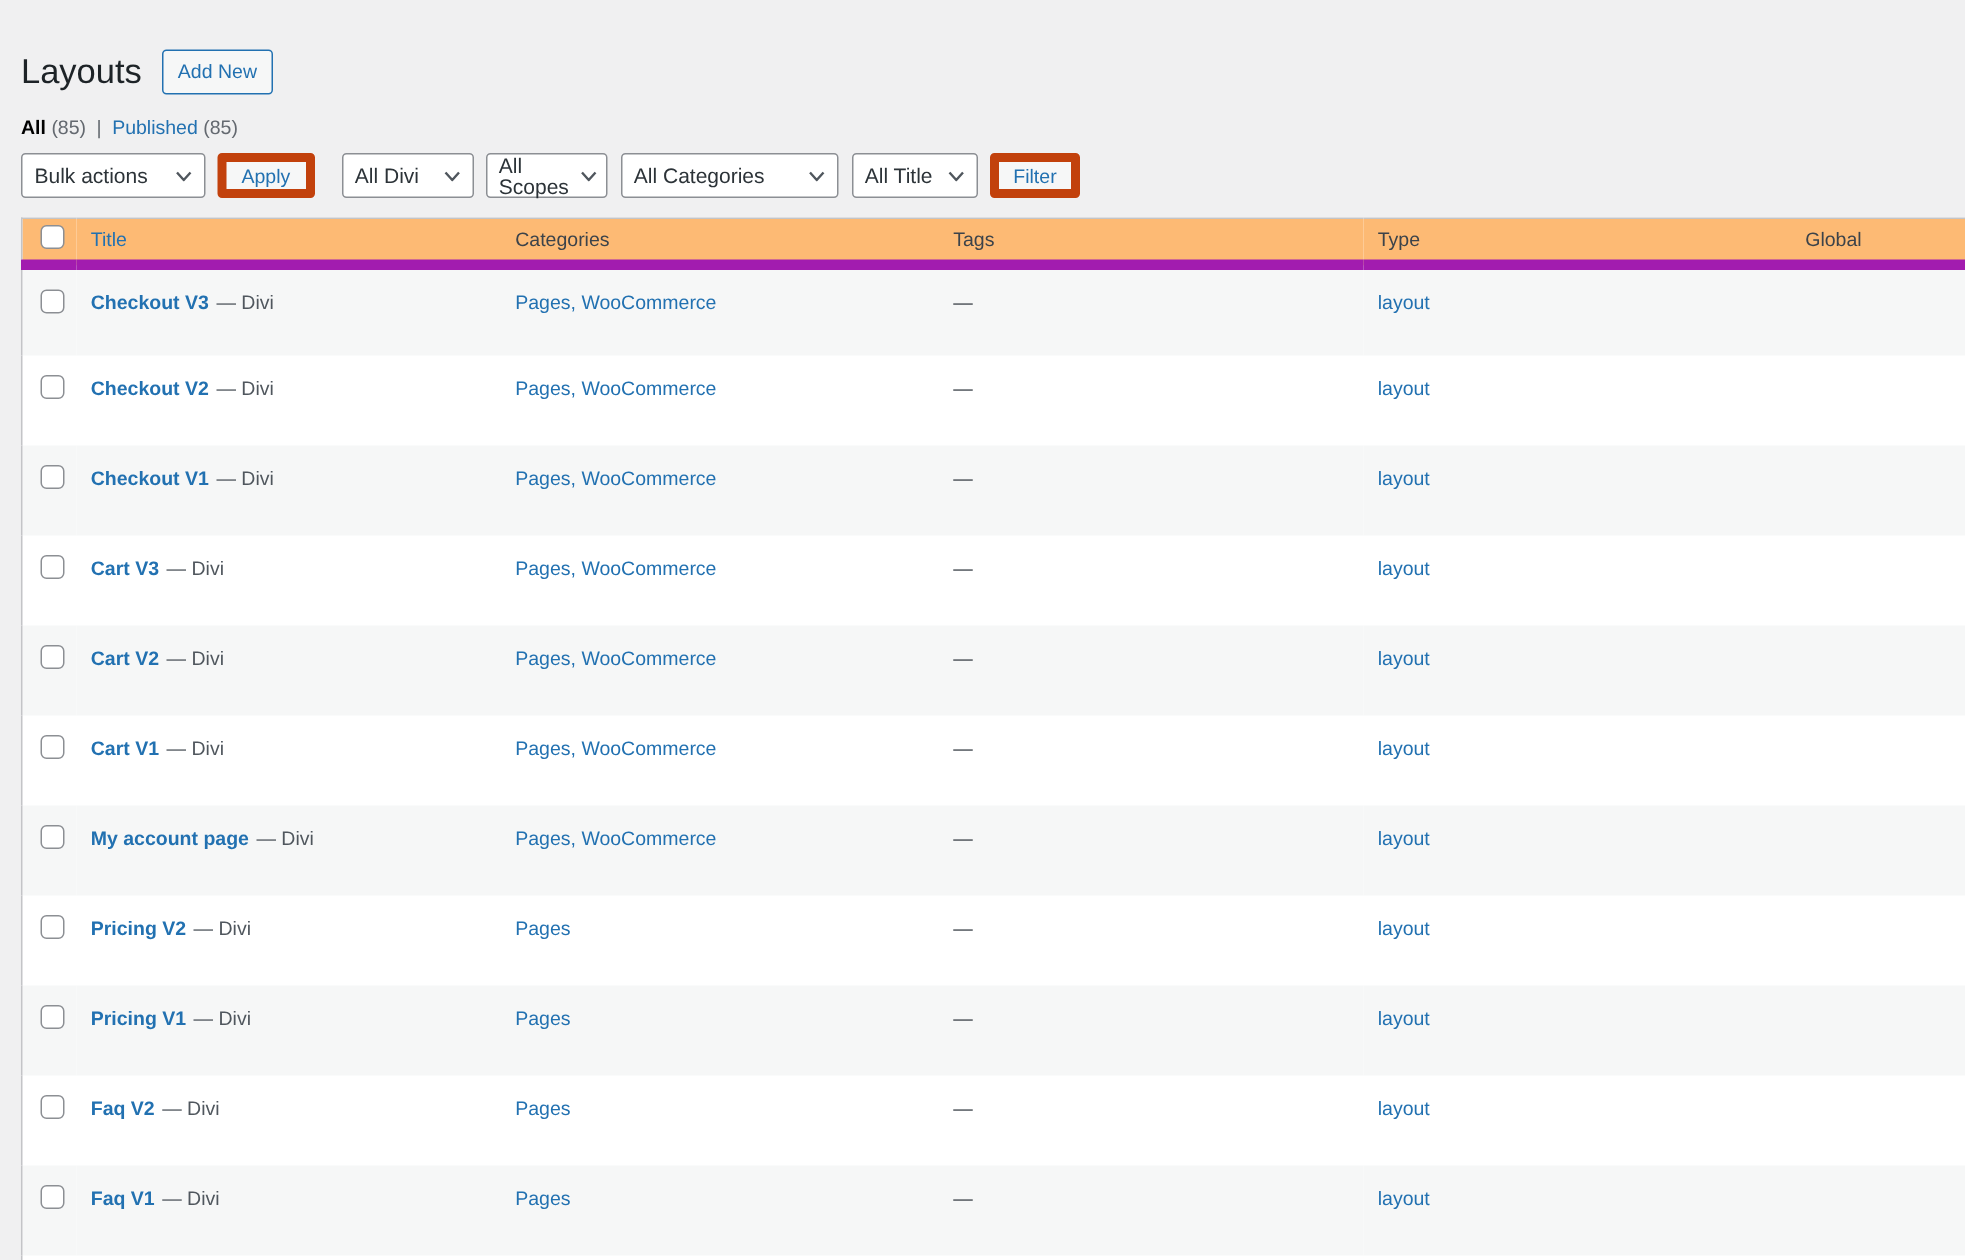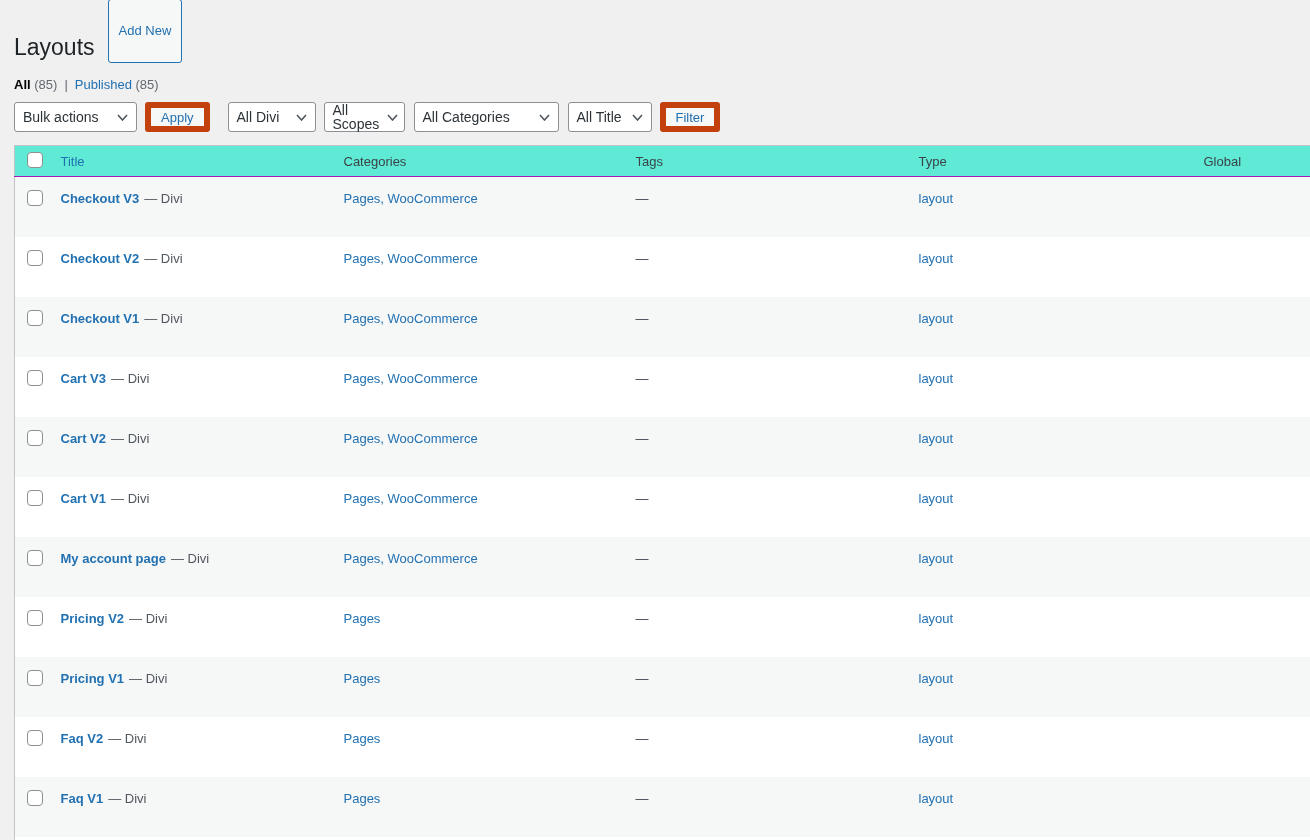--- a/index.html
+++ b/index.html
@@ -10,21 +10,21 @@
     font-family: "Liberation Sans", "DejaVu Sans", sans-serif;
     font-size: 13px; color: #3c434a;
   }
   .wrap { margin-left: 14px; }
 
   
   .page-header { padding-top: 15px; display: flex; align-items: flex-end; gap: 13px; height: 47px; margin-top: 16px; }
   .page-title { font-size: 23px; font-weight: 400; color: #1d2327; margin: 0; line-height: 1.3; }
   .page-title-action {
     display: inline-flex; align-items: center;
-    padding: 23px 10px; font-size: 13px; line-height: 1.2;
+    padding: 6px 10px; font-size: 13px; line-height: 1.2;
     border: 1px solid #2271b1; border-radius: 3px;
     color: #2271b1; background: #f6f7f7; text-decoration: none; cursor: pointer;
   }
 
   
   .subsubsub { margin: 14px 0 0; padding: 0; list-style: none; display: flex; gap: 7px; font-size: 13px; color: #646970; }
   .subsubsub a { color: #2271b1; text-decoration: none; cursor: pointer; }
   .subsubsub a .view-label.current { color: #000; font-weight: 600; }
   .subsubsub .count { color: #646970; font-weight: 400; }
   .subsubsub .sep { color: #646970; }
@@ -54,21 +54,21 @@
   
   table.wp-list-table {
     border-collapse: collapse; table-layout: fixed;
     width: 1310px; margin-top: 13px;
     background: #fff; border: 1px solid #c3c4c7;
     box-shadow: 0 1px 1px rgba(0,0,0,.04);
   }
   thead th {
     height: 31px; text-align: left; padding: 0 10px;
     font-size: 13px; font-weight: 400; color: #3c434a;
-    border-bottom: 1px solid #a21caf; background: #5eead4;
+    border-bottom: 7px solid #a21caf; background: #fdba74;
   }
   thead th a { color: #2271b1; text-decoration: none; cursor: pointer; }
   tbody tr { height: 60px; }
   tbody tr:nth-child(odd) { background: #f6f7f7; }
   tbody td { vertical-align: top; padding: 14px 10px 0; font-size: 13px; }
   .check-column { width: 36px; }
   thead th.check-column { padding: 0 0 0 12px; vertical-align: middle; }
   tbody td.check-column { padding: 13px 0 0 12px; }
   input[type="checkbox"] {
     appearance: none; -webkit-appearance: none;

